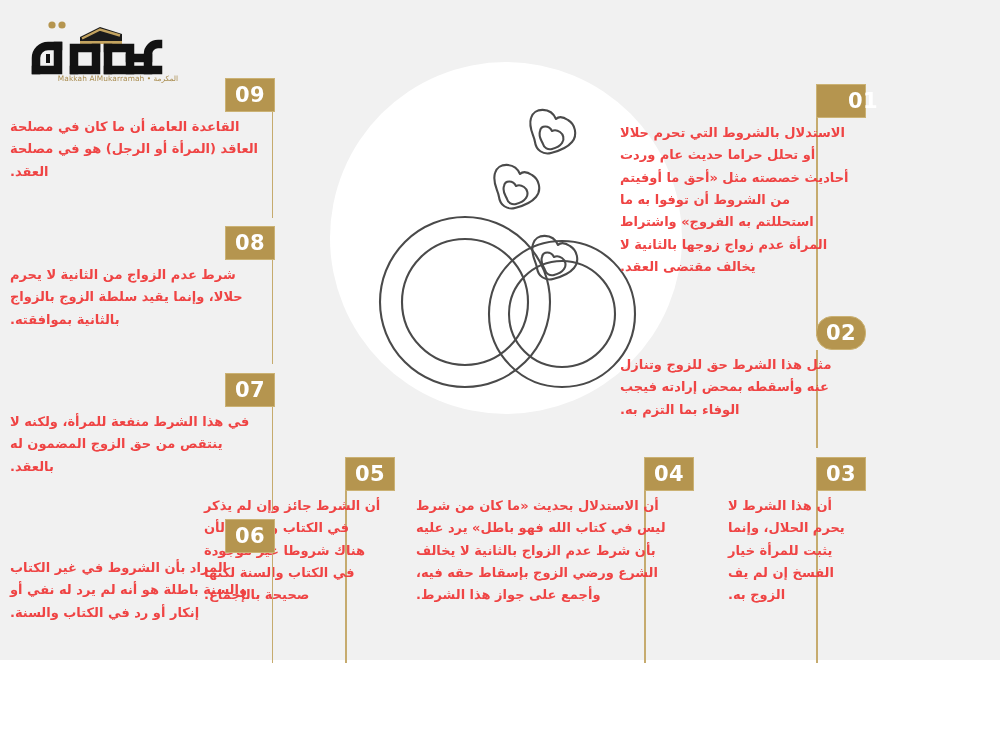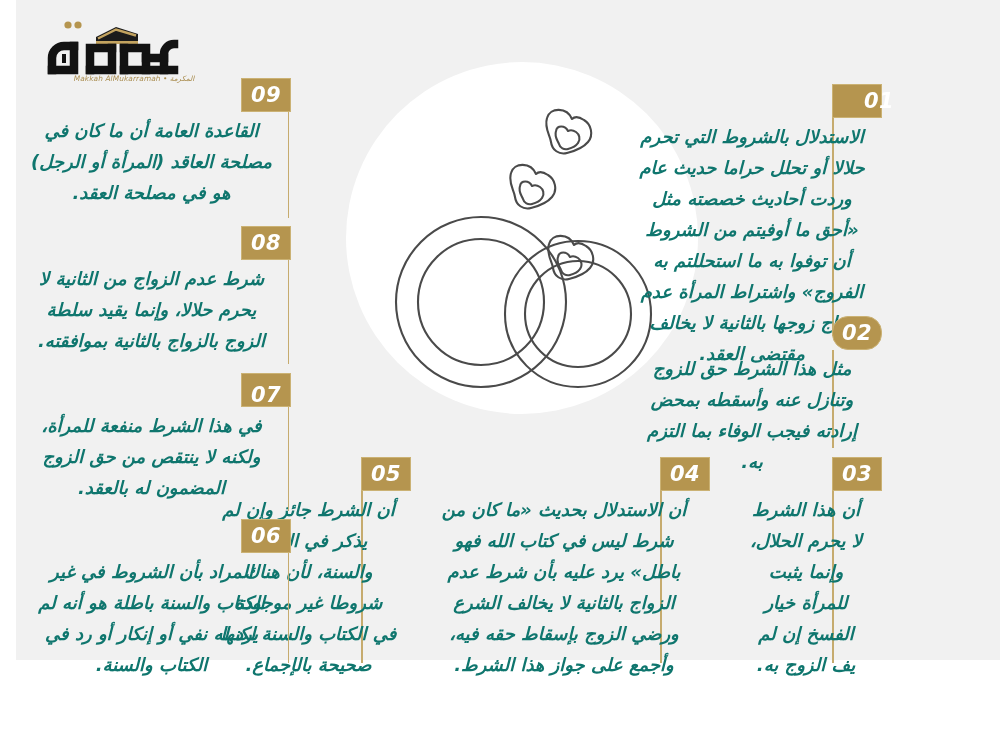--- a/index.html
+++ b/index.html
@@ -1,20 +1,20 @@
 <!DOCTYPE html>
 <html lang="ar" dir="rtl"><head>
 <meta charset="utf-8">
 <style>
   html,body{margin:0;padding:0;background:#ffffff;}
   body{
     width:1000px;height:750px;position:relative;overflow:hidden;
     font-family:"DejaVu Sans","Liberation Sans",sans-serif;
   }
-  .stage{position:absolute;left:16px;top:0;width:876px;height:750px;background:#ffffff;font-style:italic;}
+  .stage{position:absolute;left:0;top:0;width:876px;height:750px;background:#ffffff;}
   .panel{position:absolute;left:0;top:0;width:1000px;height:660px;background:#f1f1f1;}
 
   
   .logo{position:absolute;left:22px;top:14px;width:160px;height:62px;}
   .logo-mark{display:block;}
   .logo-sub{
     position:absolute;left:22px;top:60px;width:148px;
     font-size:7.4px;letter-spacing:.1px;color:#a98c4e;
     text-align:center;white-space:nowrap;direction:rtl;
     font-family:"DejaVu Sans","Liberation Sans",sans-serif;
@@ -37,23 +37,23 @@
     display:flex;align-items:center;justify-content:center;
   }
   .badge span{
     color:#ffffff;font-size:21px;font-weight:700;
     letter-spacing:.5px;line-height:1;direction:ltr;
     font-family:"DejaVu Sans","Liberation Sans",sans-serif;
   }
   .rule{position:absolute;width:1.6px;background:#c6ab6e;}
   .body-text{
     position:absolute;top:38px;
-    direction:rtl;text-align:center;
-    color:#0f766e;font-weight:700;
-    font-size:18px;line-height:1.72;
+    direction:rtl;text-align:left;
+    color:#ef4444;font-weight:700;
+    font-size:13px;line-height:1.72;
     letter-spacing:-0.15px;
     font-family:"DejaVu Sans","Liberation Sans",sans-serif;
   }
 
   
   #card-01{right:10px;top:84px;width:258px;}
   #card-01 .badge{right:0;padding-left:44px;}
   #card-01 .rule{right:48.4px;top:34px;height:218px;}
   #card-01 .body-text{right:14px;width:232px;}
 
@@ -83,21 +83,21 @@
   #card-09 .badge{right:0;}
   #card-09 .rule{right:1.6px;top:34px;height:106px;}
   #card-09 .body-text{right:14px;width:251px;}
 
   #card-08{left:10px;top:226px;width:265px;}
   #card-08 .badge{right:0;}
   #card-08 .rule{right:1.6px;top:34px;height:104px;}
   #card-08 .body-text{right:14px;width:251px;}
 
   #card-07{left:10px;top:373px;width:265px;}
-  #card-07 .badge{right:0;align-items:flex-end;}
+  #card-07 .badge{right:0;}
   #card-07 .rule{right:1.6px;top:34px;height:104px;}
   #card-07 .body-text{right:14px;width:251px;}
 
   #card-06{left:10px;top:519px;width:265px;}
   #card-06 .badge{right:0;}
   #card-06 .rule{right:1.6px;top:34px;height:110px;}
   #card-06 .body-text{right:14px;width:251px;}
 </style>
 </head>
 <body>

